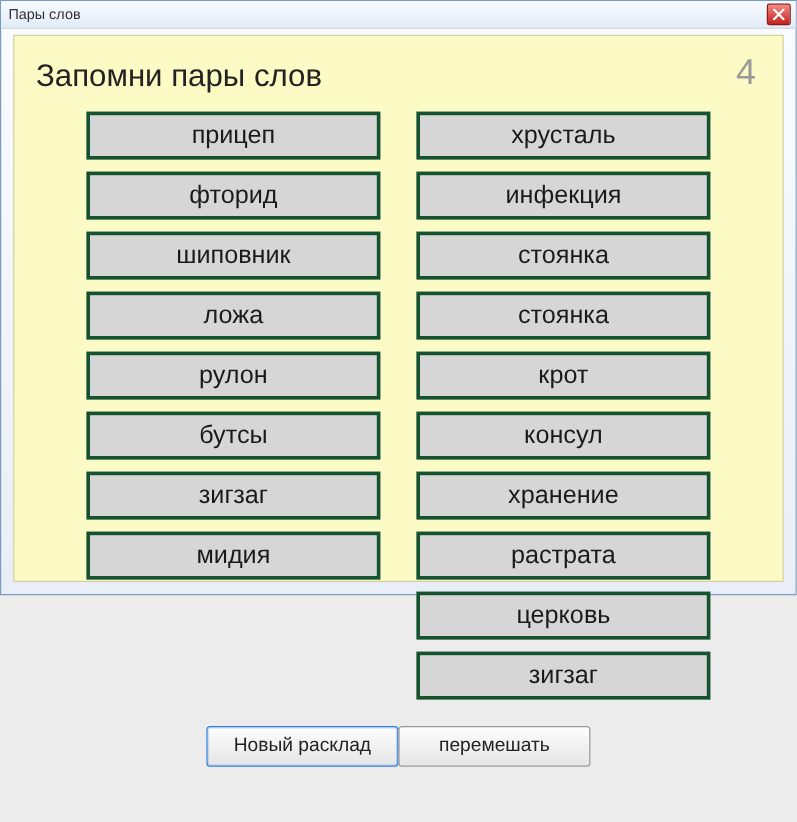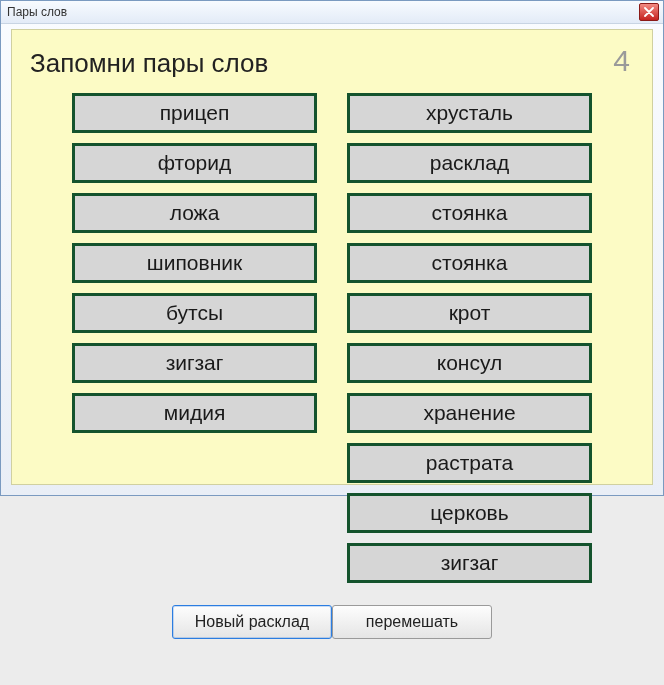--- a/index.html
+++ b/index.html
@@ -129,29 +129,30 @@
   <div class="client">
     <div class="header-row">
       <span class="page-title">Запомни пары слов</span>
       <span class="counter">4</span>
     </div>
 
     <div class="cols">
       <div class="col">
         <div class="word-btn">прицеп</div>
         <div class="word-btn">фторид</div>
+        <div class="word-btn">шиповник</div>
         <div class="word-btn">ложа</div>
-        <div class="word-btn">шиповник</div>
+        <div class="word-btn">рулон</div>
         <div class="word-btn">бутсы</div>
         <div class="word-btn">зигзаг</div>
         <div class="word-btn">мидия</div>
       </div>
       <div class="col">
         <div class="word-btn">хрусталь</div>
-        <div class="word-btn">расклад</div>
+        <div class="word-btn">инфекция</div>
         <div class="word-btn">стоянка</div>
         <div class="word-btn">стоянка</div>
         <div class="word-btn">крот</div>
         <div class="word-btn">консул</div>
         <div class="word-btn">хранение</div>
         <div class="word-btn">растрата</div>
         <div class="word-btn">церковь</div>
         <div class="word-btn">зигзаг</div>
       </div>
     </div>

